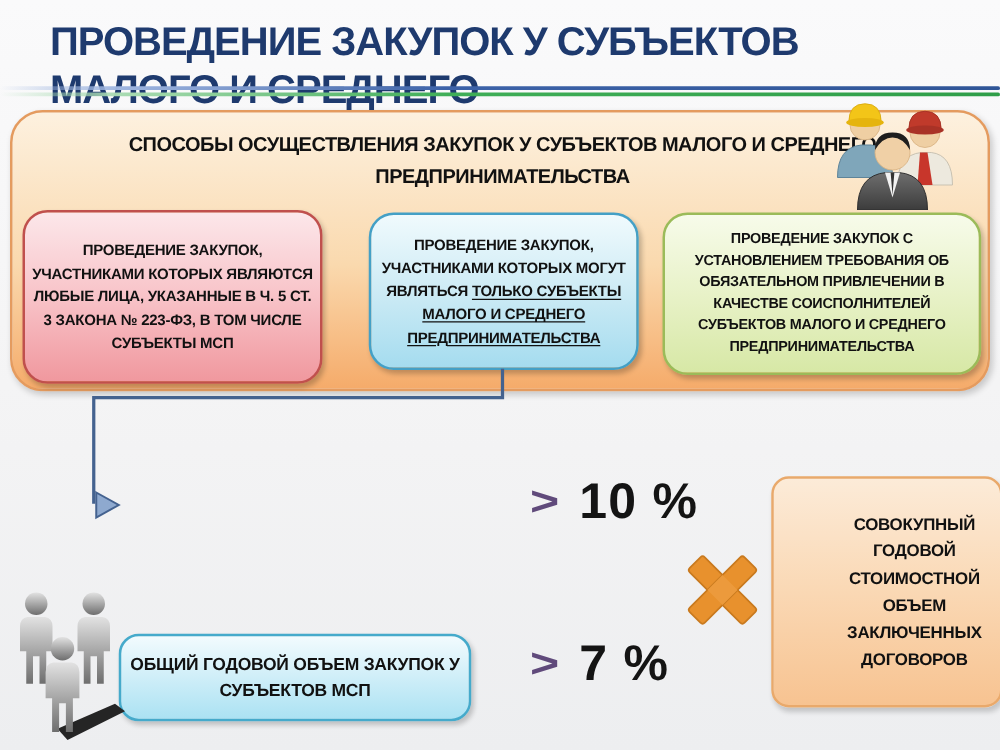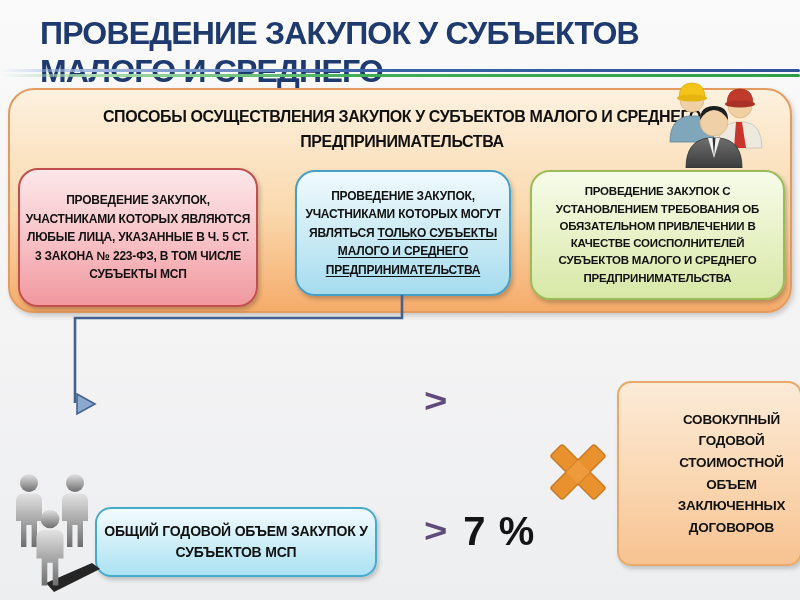--- a/index.html
+++ b/index.html
@@ -157,20 +157,21 @@
   </svg>
 
   <svg class="connector" viewBox="0 0 360 132">
     <polyline points="344,2 344,25 17,25 17,110" fill="none" stroke="#44628F" stroke-width="2.6"></polyline>
     <polygon points="19,101 37,111 19,121" fill="#8EA9CF" stroke="#44628F" stroke-width="1.6"></polygon>
   </svg>
 
 
   <div class="gt-row gt-1">
     <span class="op">&gt;</span>
+    <span class="val">10 %</span>
   </div>
 
   <svg class="multiply" viewBox="0 0 68 68">
     <g transform="rotate(45 34 34)">
       <rect x="3" y="25.5" width="62" height="17" rx="2.5" fill="#E8912D" stroke="#C97A1F" stroke-width="1.4"></rect>
       <rect x="25.5" y="3" width="17" height="62" rx="2.5" fill="#E8912D" stroke="#C97A1F" stroke-width="1.4"></rect>
       <rect x="25.5" y="25.5" width="17" height="17" fill="#EC9A3C"></rect>
     </g>
   </svg>
 

